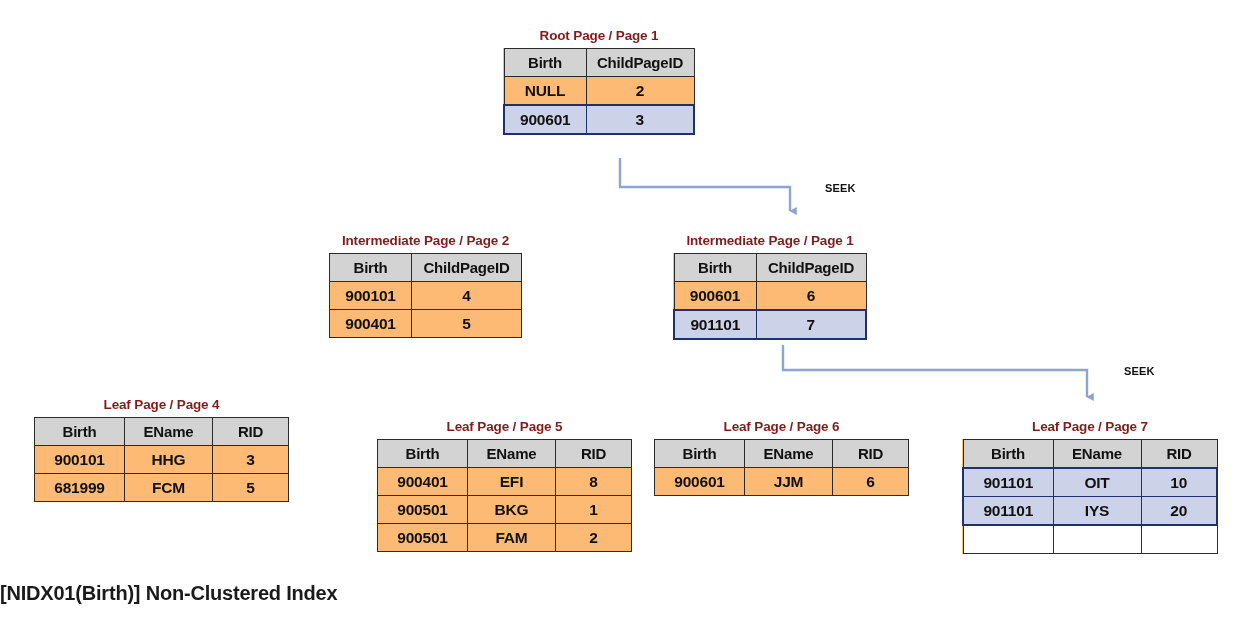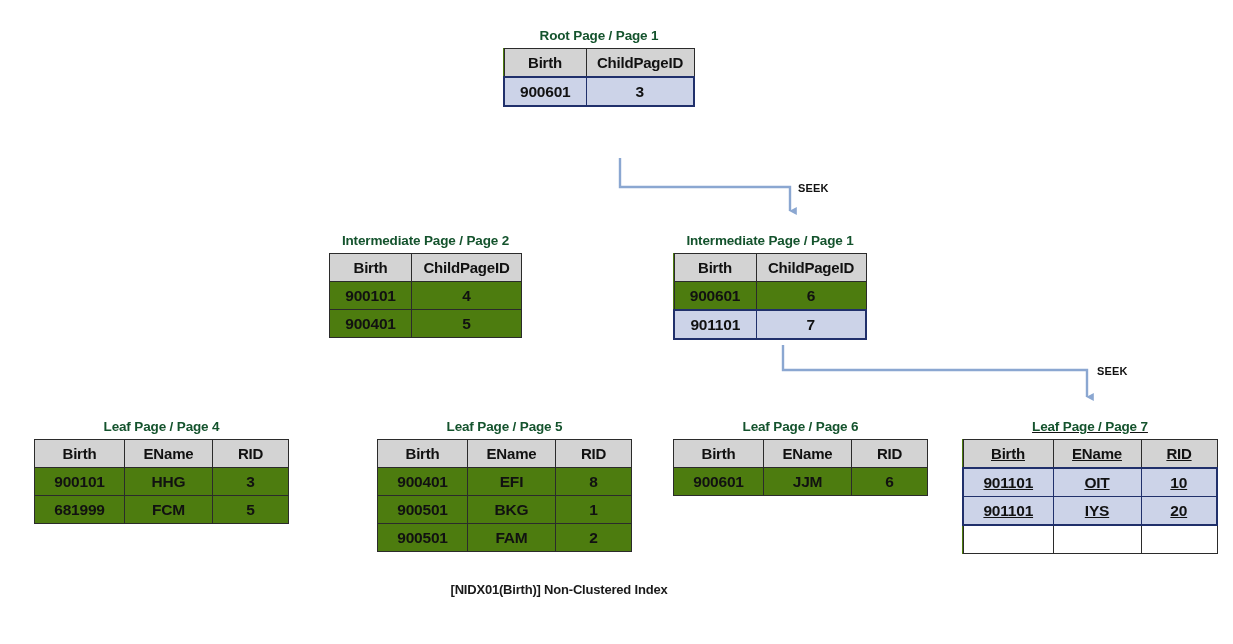--- a/index.html
+++ b/index.html
@@ -5,28 +5,28 @@
   html,body{margin:0;padding:0;}
   body{
     width:1233px;height:644px;position:relative;
     background:#ffffff;
     font-family:"Liberation Sans", sans-serif;
     color:#111111;
     overflow:hidden;
   }
   .node{position:absolute;}
   .node-title{
-    font-size:13.5px;font-weight:bold;color:#14532d;
+    font-size:13.5px;font-weight:bold;color:#7f1d1d;
     text-align:center;letter-spacing:-0.15px;
     margin-bottom:5px;white-space:nowrap;
   }
   table.pagetbl{
     border-collapse:collapse;
     table-layout:fixed;
-    background:#4d7c0f;
+    background:#fdba74;
   }
   table.pagetbl td{
     border:1px solid #2b2b2b;
     height:27px;
     text-align:center;
     vertical-align:middle;
     font-size:15.5px;
     font-weight:bold;
     color:#111111;
     padding:0 2px;
@@ -45,32 +45,33 @@
   }
   table.pagetbl tr.hl td:first-child{border-left:2px solid #20306b;}
   table.pagetbl tr.hl td:last-child{border-right:2px solid #20306b;}
   table.pagetbl tr.hl.first td{border-top:2px solid #20306b;}
   table.pagetbl tr.hl.last td{border-bottom:2px solid #20306b;}
   tr.empty td{background:#ffffff;}
 
   .caption{
     position:absolute;
     left:0;width:1118px;
-    text-align:center;
-    font-size:13px;
+    text-align:left;
+    font-size:20px;
     font-weight:bold;
     color:#1a1a1a;
     letter-spacing:-0.2px;
   }
   .seek-label{
     position:absolute;
     font-size:11px;
     font-weight:bold;
     color:#111111;
     letter-spacing:0.2px;
+    margin-left:27px;
   }
   svg.arrows{
     position:absolute;left:0;top:0;width:1233px;height:644px;
     pointer-events:none;
   }
 </style>
 </head>
 <body>
 
 <svg class="arrows" viewBox="0 0 1233 644">
@@ -93,20 +94,24 @@
   <table class="pagetbl">
     <colgroup>
         <col style="width:82px">
         <col style="width:108px">
       </colgroup>
     <tbody>
       <tr class="hdr">
         <td>Birth</td>
         <td>ChildPageID</td>
       </tr>
+      <tr>
+        <td>NULL</td>
+        <td>2</td>
+      </tr>
       <tr class="hl first last">
         <td>900601</td>
         <td>3</td>
       </tr>
     </tbody>
   </table>
 </div>
 
 <div class="node" style="left:329px;top:233px;">
   <div class="node-title">Intermediate Page / Page 2</div>
@@ -149,21 +154,21 @@
         <td>6</td>
       </tr>
       <tr class="hl first last">
         <td>901101</td>
         <td>7</td>
       </tr>
     </tbody>
   </table>
 </div>
 
-<div class="node" style="left:34px;top:419px;">
+<div class="node" style="left:34px;top:397px;">
   <div class="node-title">Leaf Page / Page 4</div>
   <table class="pagetbl">
     <colgroup>
         <col style="width:90px">
         <col style="width:88px">
         <col style="width:76px">
       </colgroup>
     <tbody>
       <tr class="hdr">
         <td>Birth</td>
@@ -210,21 +215,21 @@
       </tr>
       <tr>
         <td>900501</td>
         <td>FAM</td>
         <td>2</td>
       </tr>
     </tbody>
   </table>
 </div>
 
-<div class="node" style="left:673px;top:419px;">
+<div class="node" style="left:654px;top:419px;">
   <div class="node-title">Leaf Page / Page 6</div>
   <table class="pagetbl">
     <colgroup>
         <col style="width:90px">
         <col style="width:88px">
         <col style="width:76px">
       </colgroup>
     <tbody>
       <tr class="hdr">
         <td>Birth</td>
@@ -233,21 +238,21 @@
       </tr>
       <tr>
         <td>900601</td>
         <td>JJM</td>
         <td>6</td>
       </tr>
     </tbody>
   </table>
 </div>
 
-<div class="node" style="left:962px;top:419px;text-decoration:underline;">
+<div class="node" style="left:962px;top:419px;">
   <div class="node-title">Leaf Page / Page 7</div>
   <table class="pagetbl">
     <colgroup>
         <col style="width:90px">
         <col style="width:88px">
         <col style="width:76px">
       </colgroup>
     <tbody>
       <tr class="hdr">
         <td>Birth</td>

